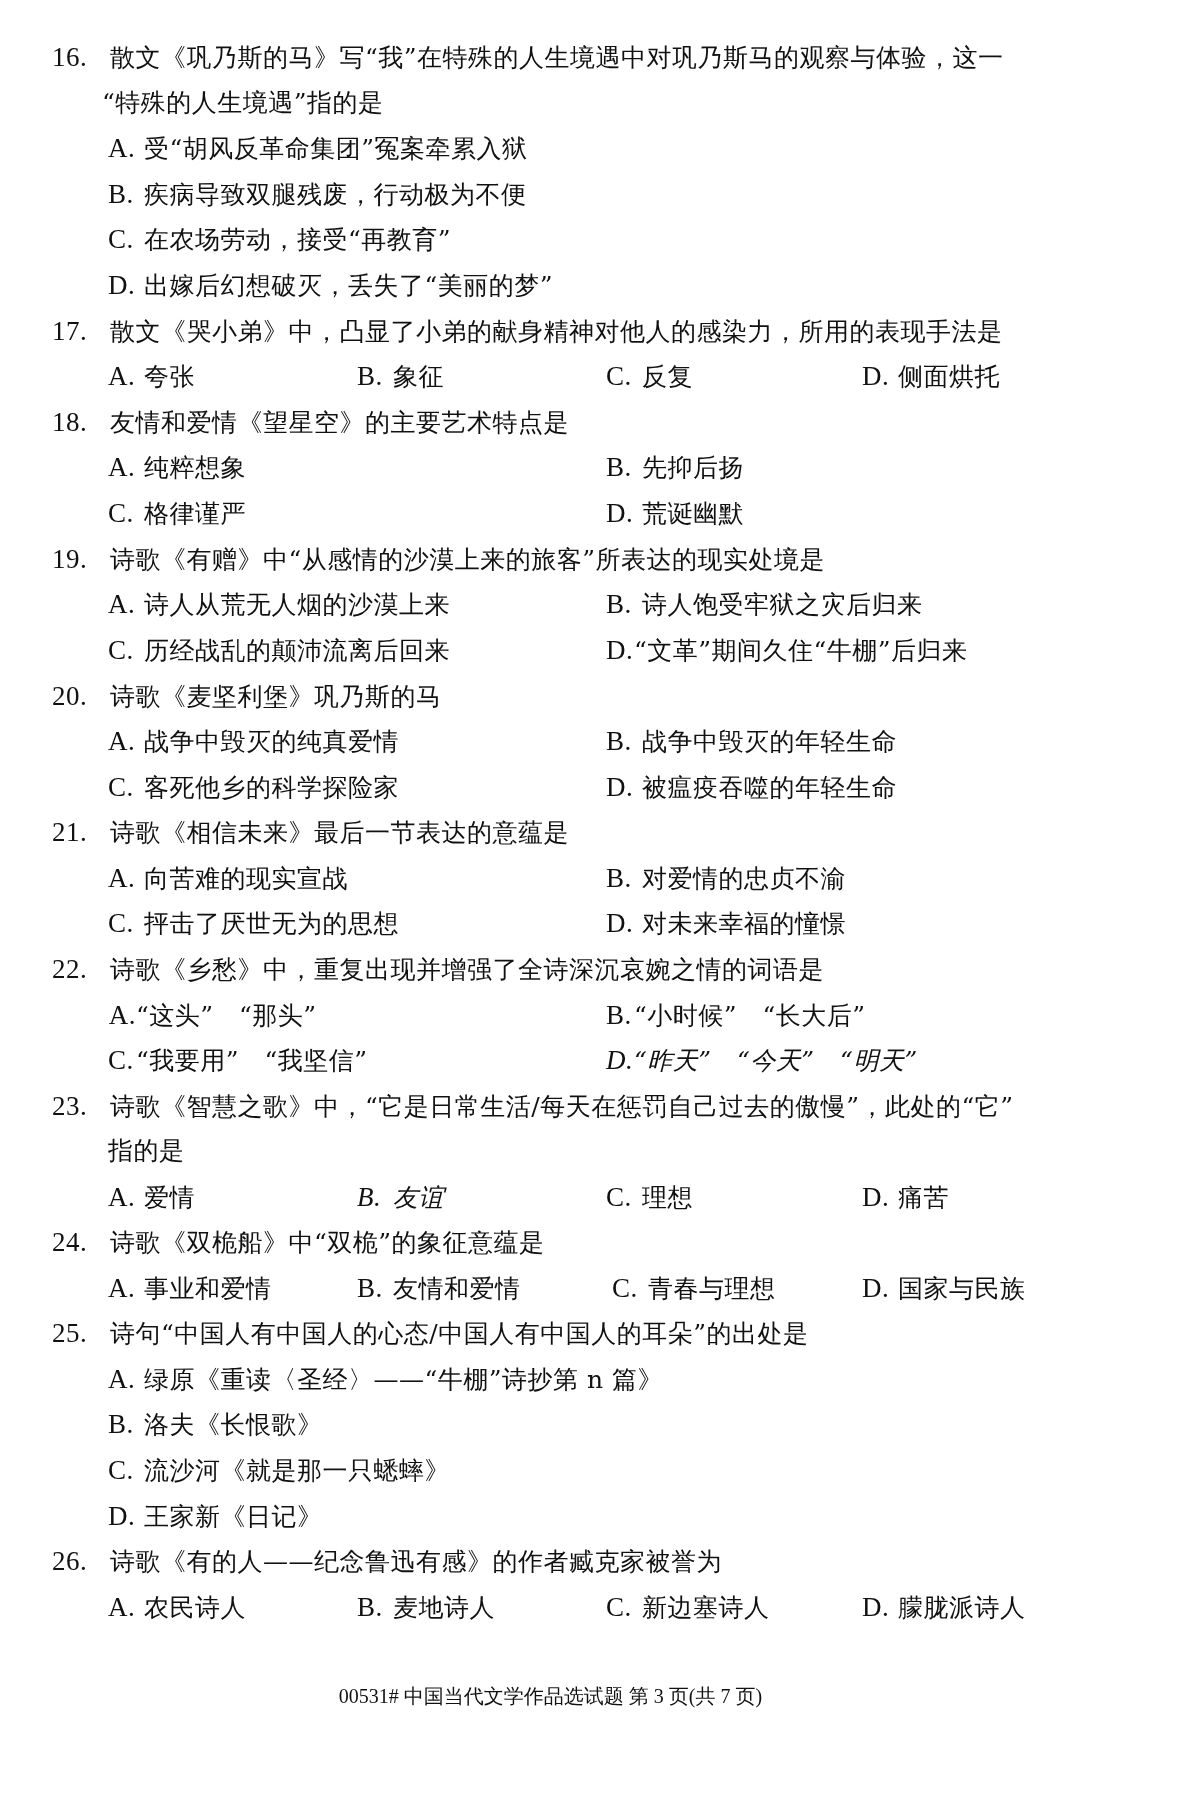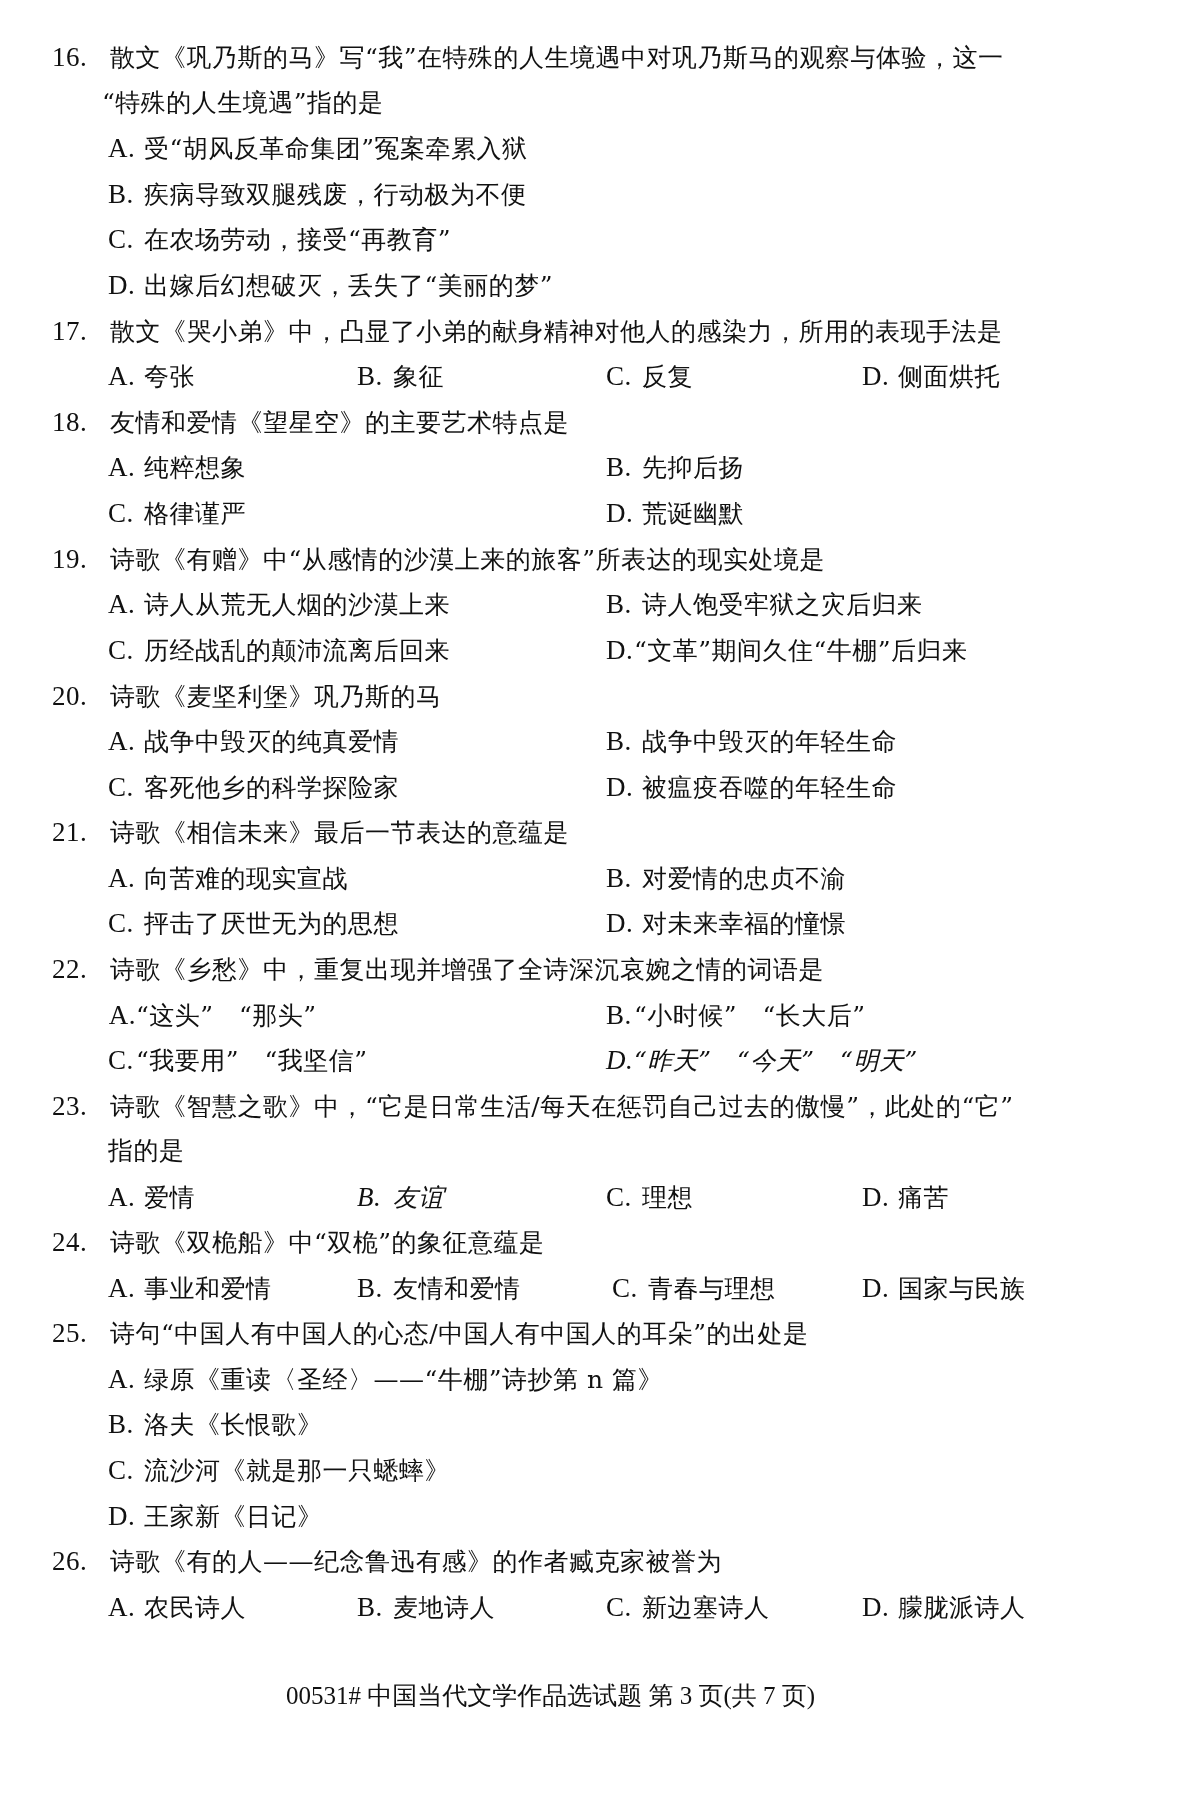--- a/index.html
+++ b/index.html
@@ -43,21 +43,21 @@
       min-width: 36px;
     }
     .opt-label.tight { min-width: 28px; }
     .footer {
       position: absolute;
       top: 1676px;
       left: 0;
       width: 1101px;
       text-align: center;
       font-family: "Liberation Serif", "DejaVu Serif", serif;
-      font-size: 25px;
+      font-size: 20px;
       line-height: 40px;
       padding-left: 0px;
     }
     .footer span { margin-left: 0; }
   </style>
 </head>
 <body>
 
 <div class="page">
 

